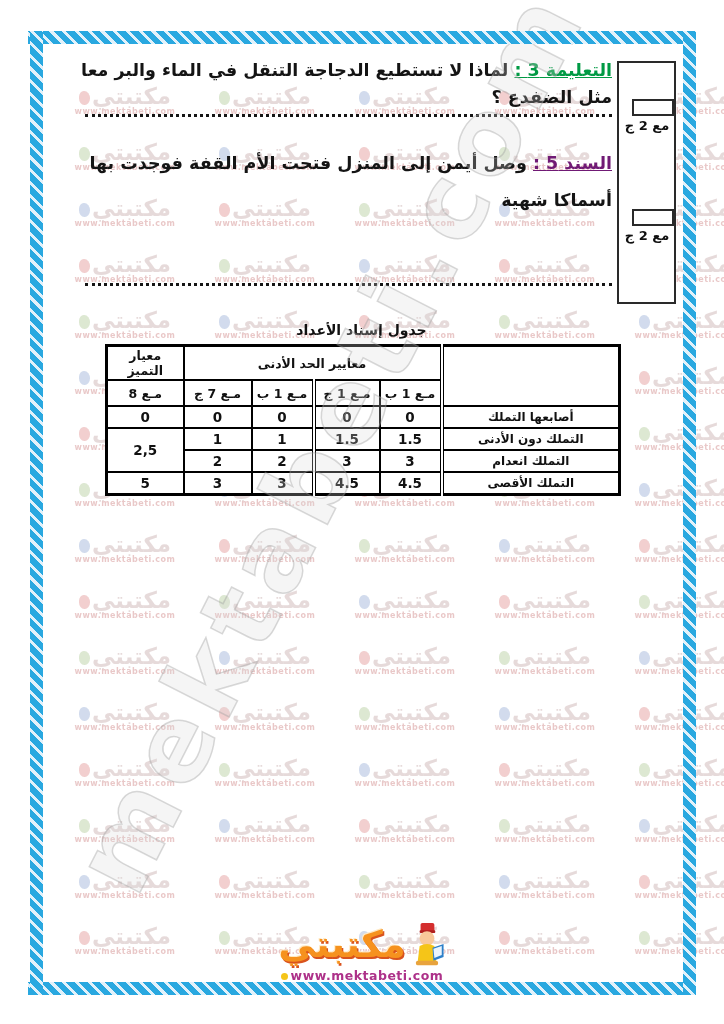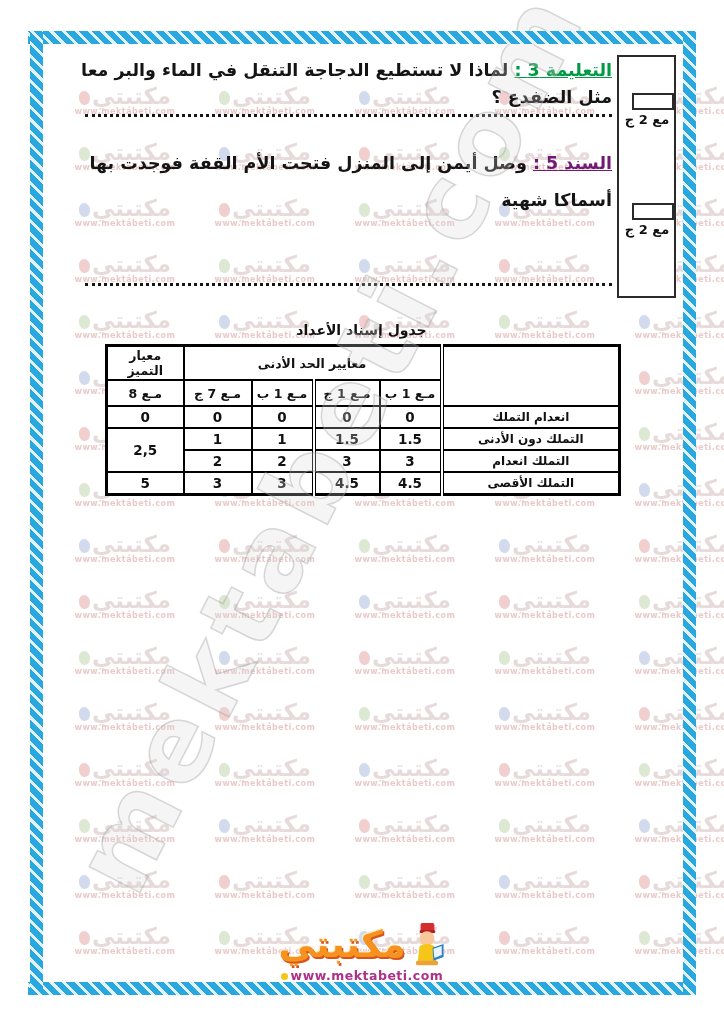--- a/index.html
+++ b/index.html
@@ -33,21 +33,21 @@
   .lbl-green{color:#009a44;text-decoration:underline;}
   .lbl-red{color:#701a75;text-decoration:underline;}
   .q3{top:57px;right:112px;left:62px;}
   .dots{position:absolute;height:2px;border-bottom:3px dotted #151515;}
   .dots1{top:112px;left:85px;width:527px;}
   .dots2{top:281px;left:85px;width:527px;}
   .sanad{top:145px;right:112px;left:70px;line-height:37px;}
   .instr1{top:228px;right:112px;left:70px;}
 
   
-  .score-panel{position:absolute;left:617px;top:55px;width:59px;height:243px;background:#fff;border:2px solid #2a2a2a;box-sizing:border-box;}
+  .score-panel{position:absolute;left:617px;top:61px;width:59px;height:243px;background:#fff;border:2px solid #2a2a2a;box-sizing:border-box;}
   .score-rect{position:absolute;left:13px;width:42px;height:17px;background:#fff;border:2px solid #2a2a2a;box-sizing:border-box;}
   .score-rect.r1{top:36px;}
   .score-rect.r2{top:146px;}
   .score-label{position:absolute;left:0;width:56px;text-align:center;font-size:13px;font-weight:bold;color:#111;}
   .score-label.l1{top:55px;}
   .score-label.l2{top:165px;}
 
   
   .tbl-title{position:absolute;top:322px;left:105px;width:513px;text-align:center;font-size:14px;font-weight:bold;color:#111;}
   .grade-table{position:absolute;top:344px;left:105px;width:513px;border-collapse:collapse;background:#fff;
@@ -434,21 +434,21 @@
         <td class="hdr">معيار التميز</td>
       </tr>
       <tr class="h2">
         <td class="hdr">مـع 1 ب</td>
         <td class="hdr b-dbl">مـع 1 ج</td>
         <td class="hdr">مـع 1 ب</td>
         <td class="hdr">مـع 7 ج</td>
         <td class="hdr">مـع 8</td>
       </tr>
       <tr class="d">
-        <td class="rowlbl b-dbl">انعدام التملك</td>
+        <td class="rowlbl b-dbl">أصابعها التملك</td>
         <td class="num">0</td>
         <td class="num b-dbl">0</td>
         <td class="num">0</td>
         <td class="num">0</td>
         <td class="num">0</td>
       </tr>
       <tr class="d">
         <td class="rowlbl b-dbl">التملك دون الأدنى</td>
         <td class="num">1.5</td>
         <td class="num b-dbl">1.5</td>

